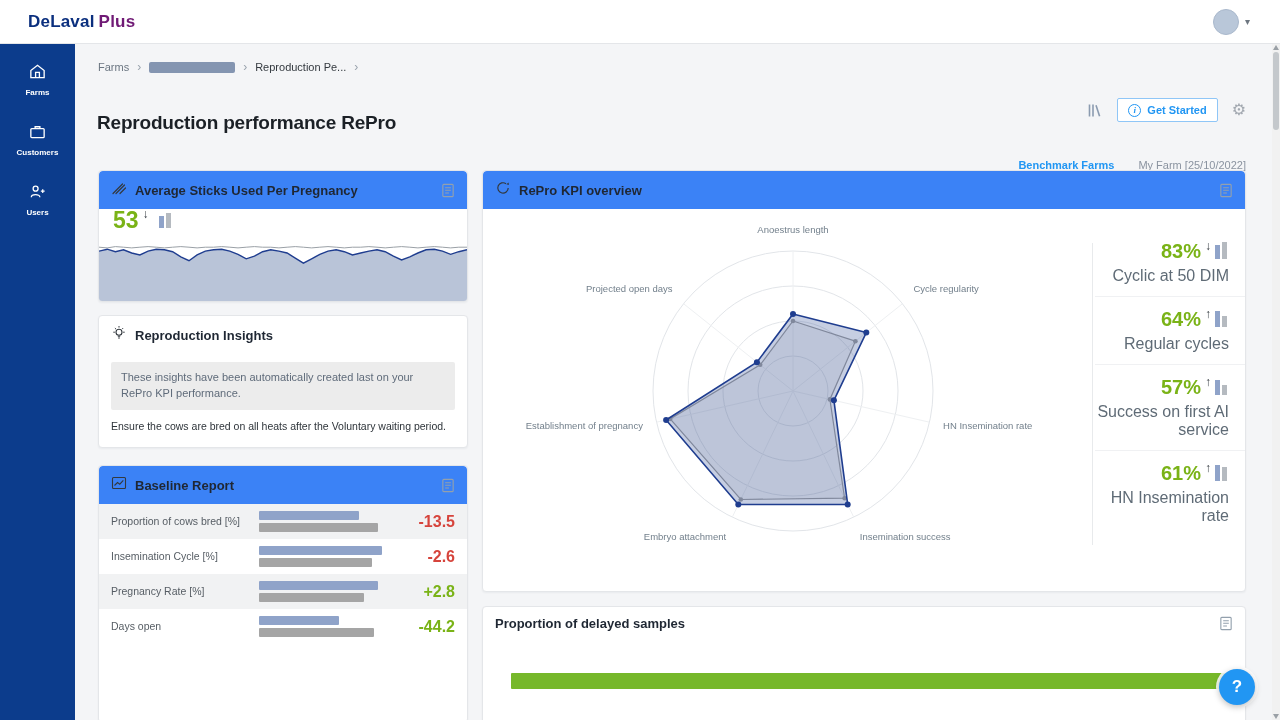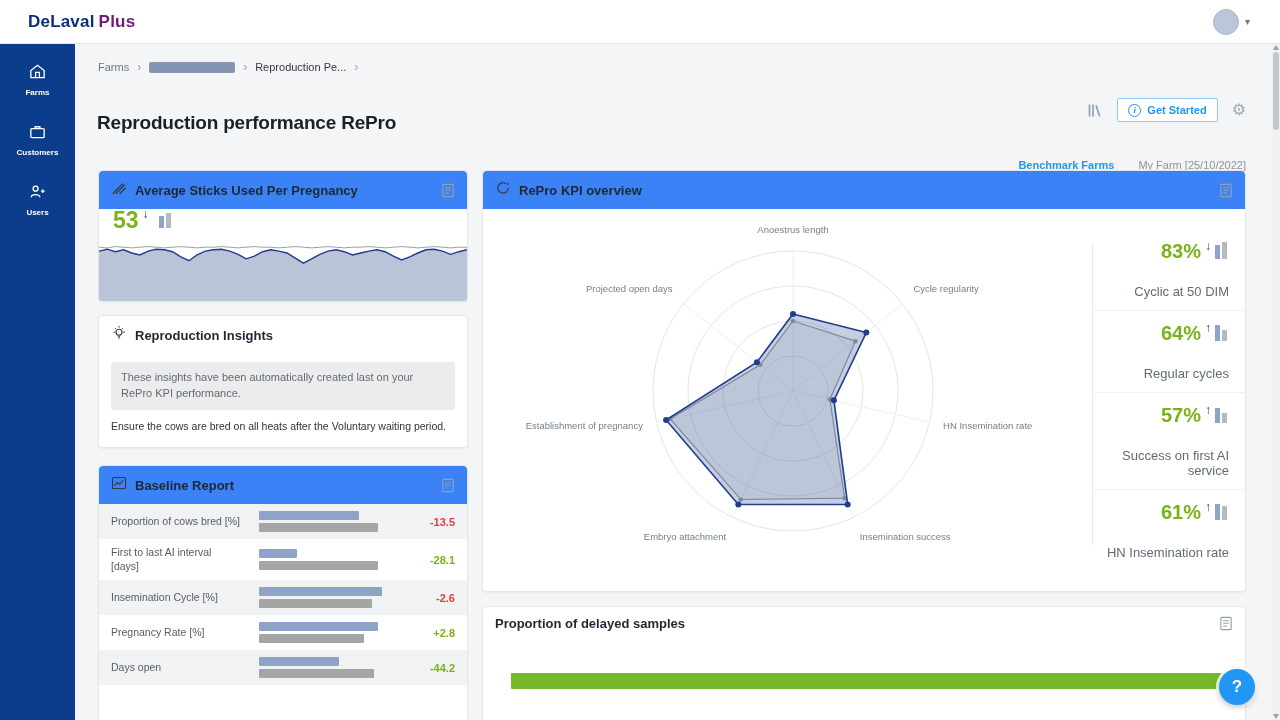--- a/index.html
+++ b/index.html
@@ -83,31 +83,31 @@
 
   #card-baseline { left: 98px; top: 465px; width: 370px; height: 258px; overflow: hidden; }
   .b-rows { }
   .b-row { display: flex; align-items: center; padding: 7px 12px; min-height: 35px; }
   .b-row:nth-child(odd) { background: #f1f2f3; }
   .b-label { width: 130px; font-size: 10.5px; color: #565d64; line-height: 1.3; }
   .b-bars { width: 125px; margin-left: 18px; display: flex; flex-direction: column; gap: 3px; }
   .b-bar { height: 9px; border-radius: 1px; }
   .b-bar.farm { background: #8fa3c9; }
   .b-bar.bench { background: #a5a5a5; }
-  .b-value { margin-left: auto; font-size: 11px; font-weight: 700; }
+  .b-value { margin-left: auto; font-size: 16px; font-weight: 700; }
 
   #card-kpi { left: 482px; top: 170px; width: 764px; height: 422px; overflow: hidden; }
   #radar { position: absolute; left: 0; top: 34px; }
   .kpi-divider { position: absolute; right: 152px; top: 72px; bottom: 46px; width: 1px; background: #e8eaec; }
   .kpi-list { position: absolute; right: 0; top: 58px; width: 150px; }
   .kpi-item { padding: 12px 16px 11px 0; text-align: right; border-bottom: 1px solid #f0f1f3; }
   .kpi-item:last-child { border-bottom: none; }
   .kpi-top { display: flex; align-items: flex-start; justify-content: flex-end; gap: 4px; }
   .kpi-value { font-size: 20px; font-weight: 700; color: #7ab317; line-height: 1; }
-  .kpi-label { margin-top: 21px; font-size: 13px; color: #5f6b76; }
+  .kpi-label { margin-top: 4px; font-size: 16px; color: #5f6b76; }
 
   #card-delayed { left: 482px; top: 606px; width: 764px; height: 130px; overflow: hidden; }
   .delayed-bar { position: absolute; left: 28px; right: 16px; top: 66px; height: 16px; background: #76b82a; border-radius: 1px; }
 
   
   .help-fab {
     position: absolute; left: 1219px; top: 669px; width: 36px; height: 36px; z-index: 40;
     border-radius: 50%; background: #2196f3; color: #fff; font-size: 17px; font-weight: 700;
     display: flex; align-items: center; justify-content: center; cursor: pointer;
     box-shadow: 0 2px 6px rgba(0,0,0,0.25), 0 0 0 3px rgba(255,255,255,0.9);
@@ -256,28 +256,20 @@
     </span>
   </div>
   <div class="b-rows">
     <div class="b-row">
       <span class="b-label">Proportion of cows bred [%]</span>
       <span class="b-bars">
           <span class="b-bar farm" style="width: 80%;"></span>
           <span class="b-bar bench" style="width: 95%;"></span>
         </span>
       <span class="b-value" style="color: rgb(214, 68, 60);">-13.5</span>
-    </div>
-    <div class="b-row">
-      <span class="b-label">First to last AI interval [days]</span>
-      <span class="b-bars">
-          <span class="b-bar farm" style="width: 30%;"></span>
-          <span class="b-bar bench" style="width: 95%;"></span>
-        </span>
-      <span class="b-value" style="color: rgb(122, 179, 23);">-28.1</span>
     </div>
     <div class="b-row">
       <span class="b-label">Insemination Cycle [%]</span>
       <span class="b-bars">
           <span class="b-bar farm" style="width: 98%;"></span>
           <span class="b-bar bench" style="width: 90%;"></span>
         </span>
       <span class="b-value" style="color: rgb(214, 68, 60);">-2.6</span>
     </div>
     <div class="b-row">

